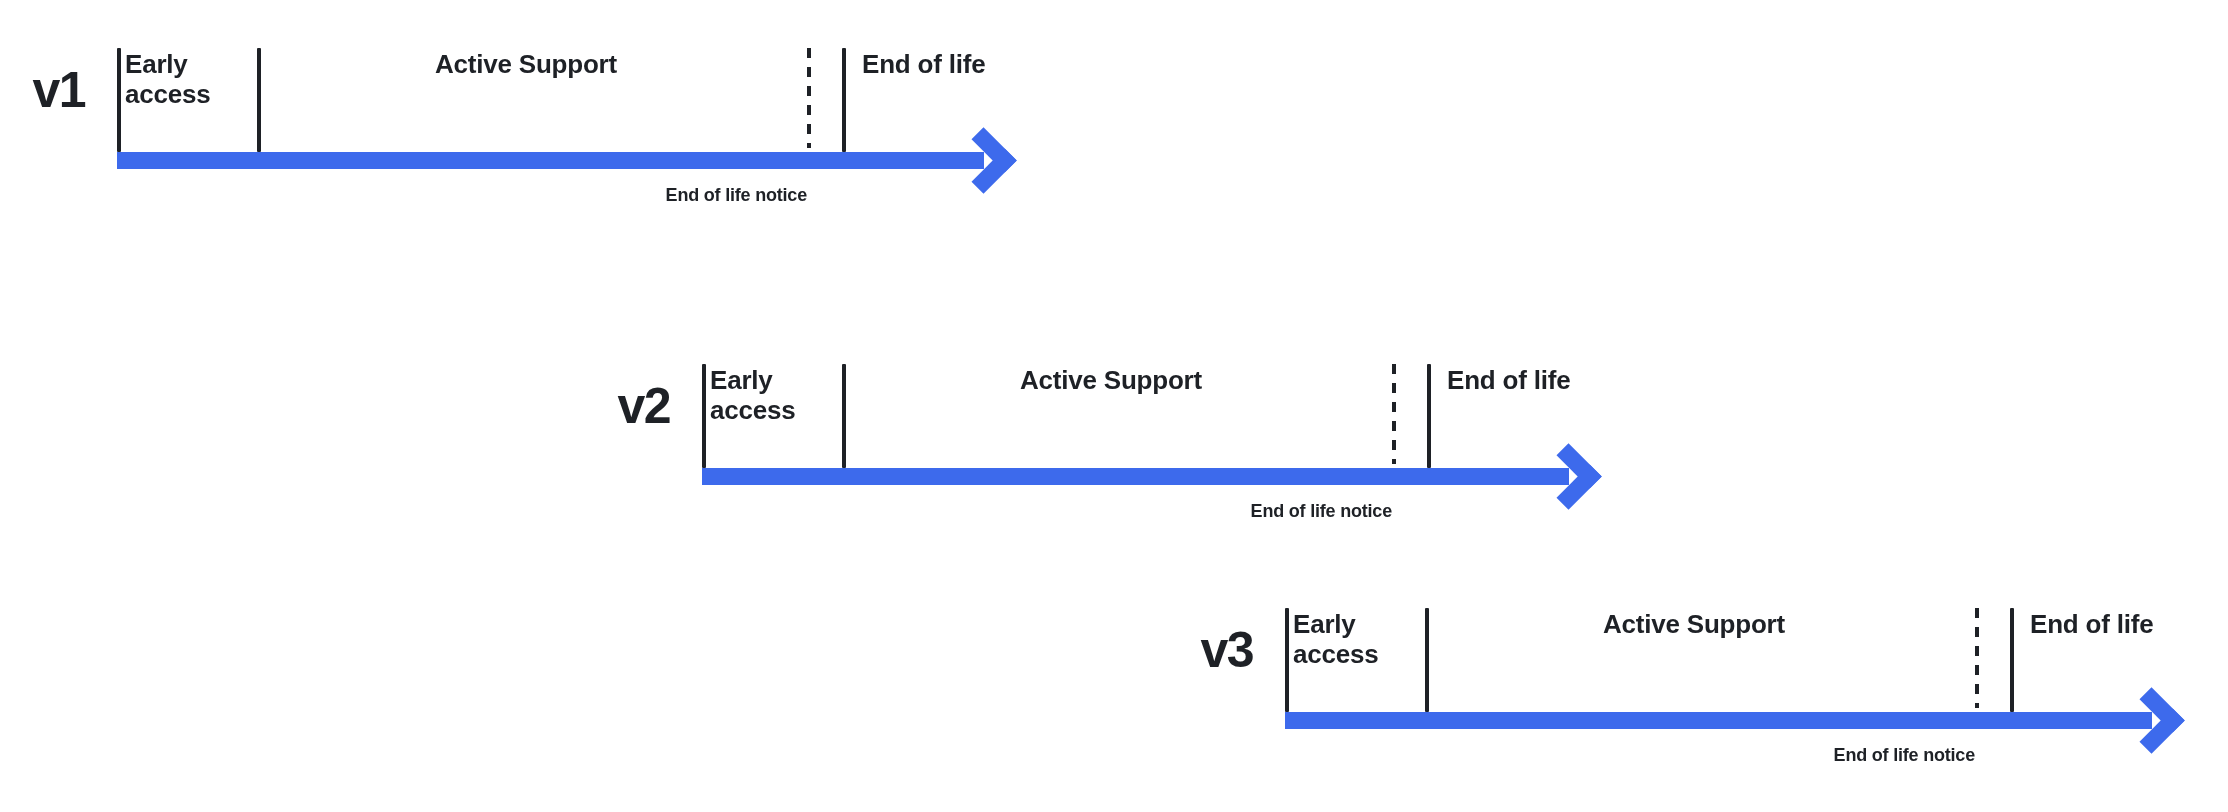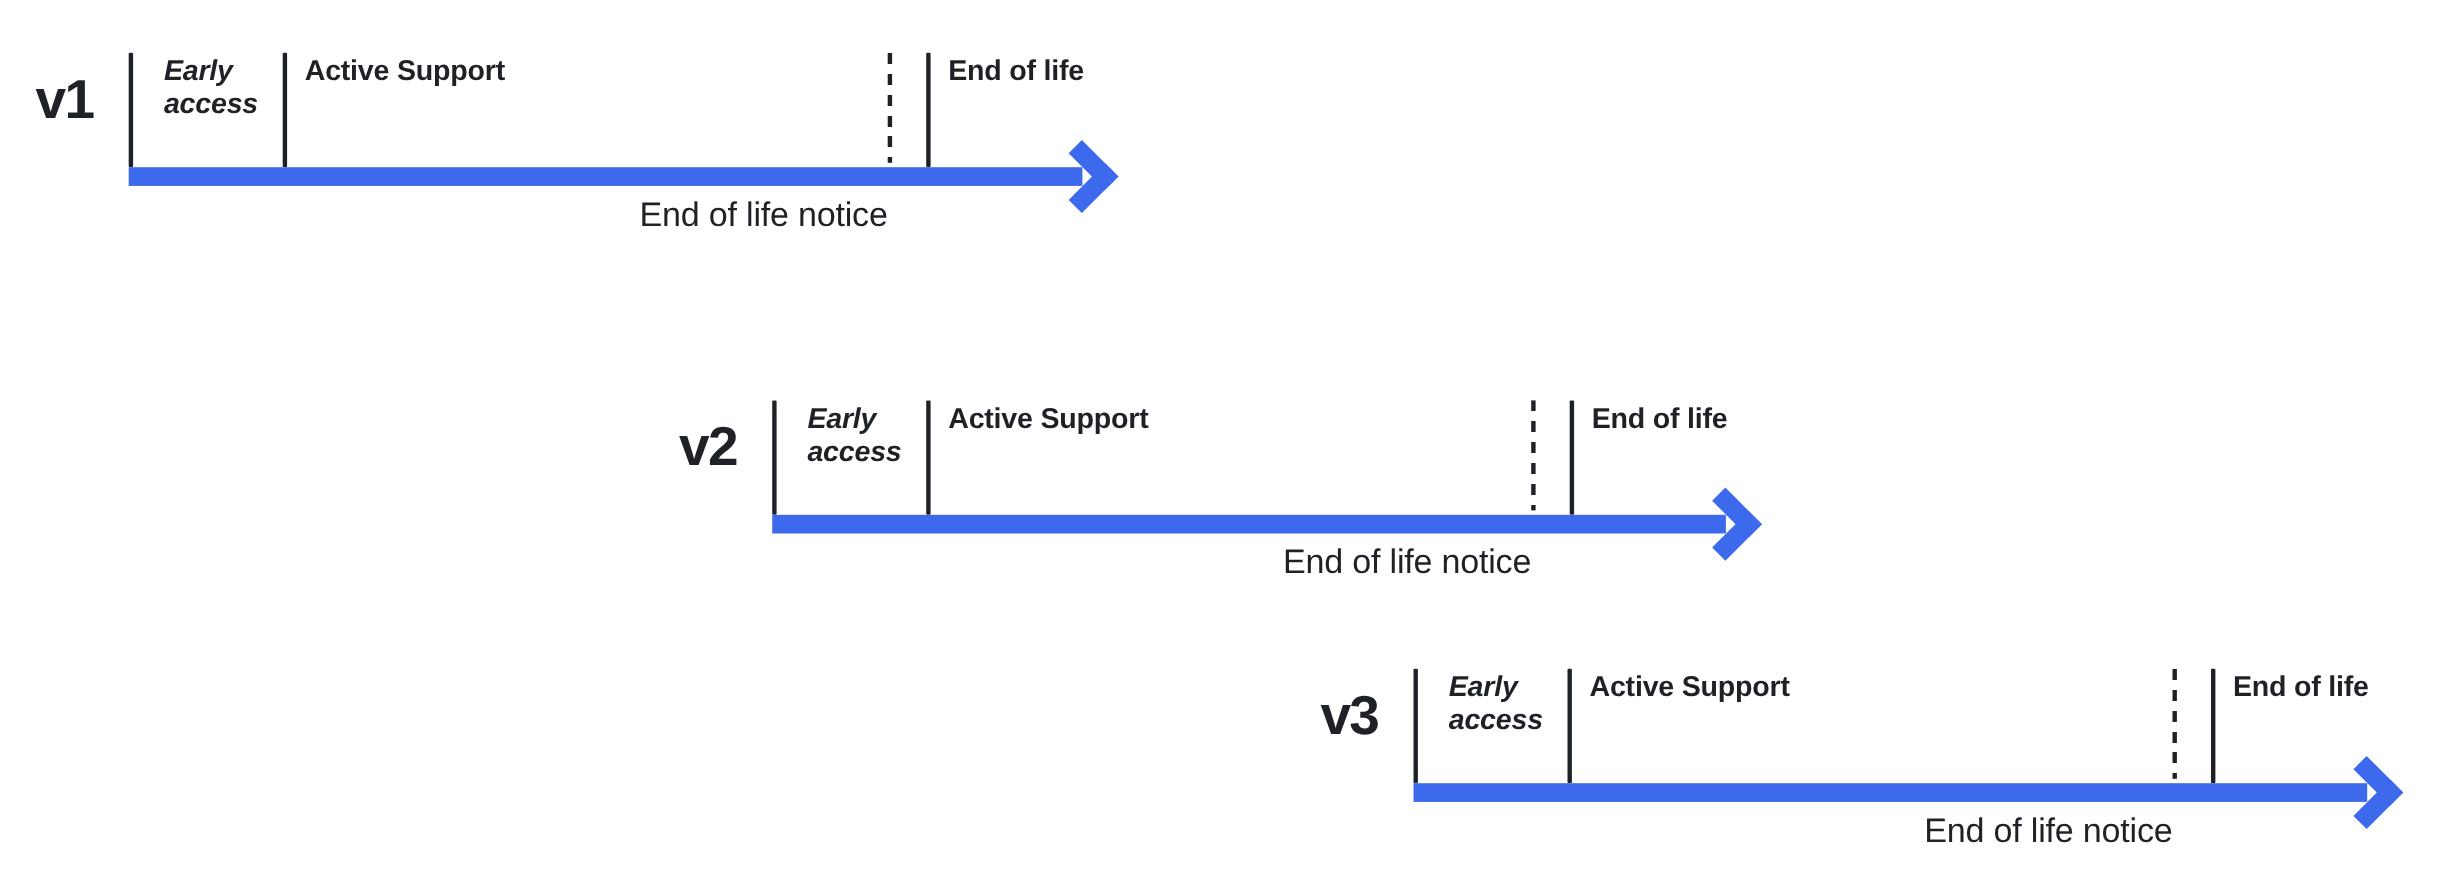--- a/index.html
+++ b/index.html
@@ -34,37 +34,37 @@
   .tick.tend{left:725px;}
   .tick-dashed{
     position:absolute;top:0;left:690px;width:4px;height:100px;
     background:repeating-linear-gradient(to bottom, var(--dark) 0 10px, transparent 10px 19px);
   }
   .phase-label{
     position:absolute;top:1px;
     font-size:26px;font-weight:700;line-height:30px;
     color:var(--dark);letter-spacing:-0.2px;
   }
-  .early{left:32px;width:108px;font-style:italic;}
-  .active{left:160px;width:340px;}
+  .early{left:8px;width:108px;}
+  .active{left:160px;width:340px;text-align:right;}
   .eol{left:745px;width:220px;}
   .bar{
     position:absolute;left:0;top:104px;width:867px;height:17px;
     background:var(--blue);
   }
   .arrowhead{
     position:absolute;left:843px;top:89px;width:30px;height:30px;
     border-top:17px solid var(--blue);
     border-right:17px solid var(--blue);
     transform:rotate(45deg);
   }
   .notice{
     position:absolute;top:132px;left:410px;width:280px;
     text-align:right;
-    font-size:31px;font-weight:400;line-height:30px;
+    font-size:18px;font-weight:700;line-height:30px;
     color:var(--dark);letter-spacing:-0.2px;
   }
 </style>
 </head>
 <body>
 
 <div class="timeline" id="row1">
   <div class="vlabel">v1</div>
   <div class="tick t1"></div>
   <div class="tick t2"></div>

